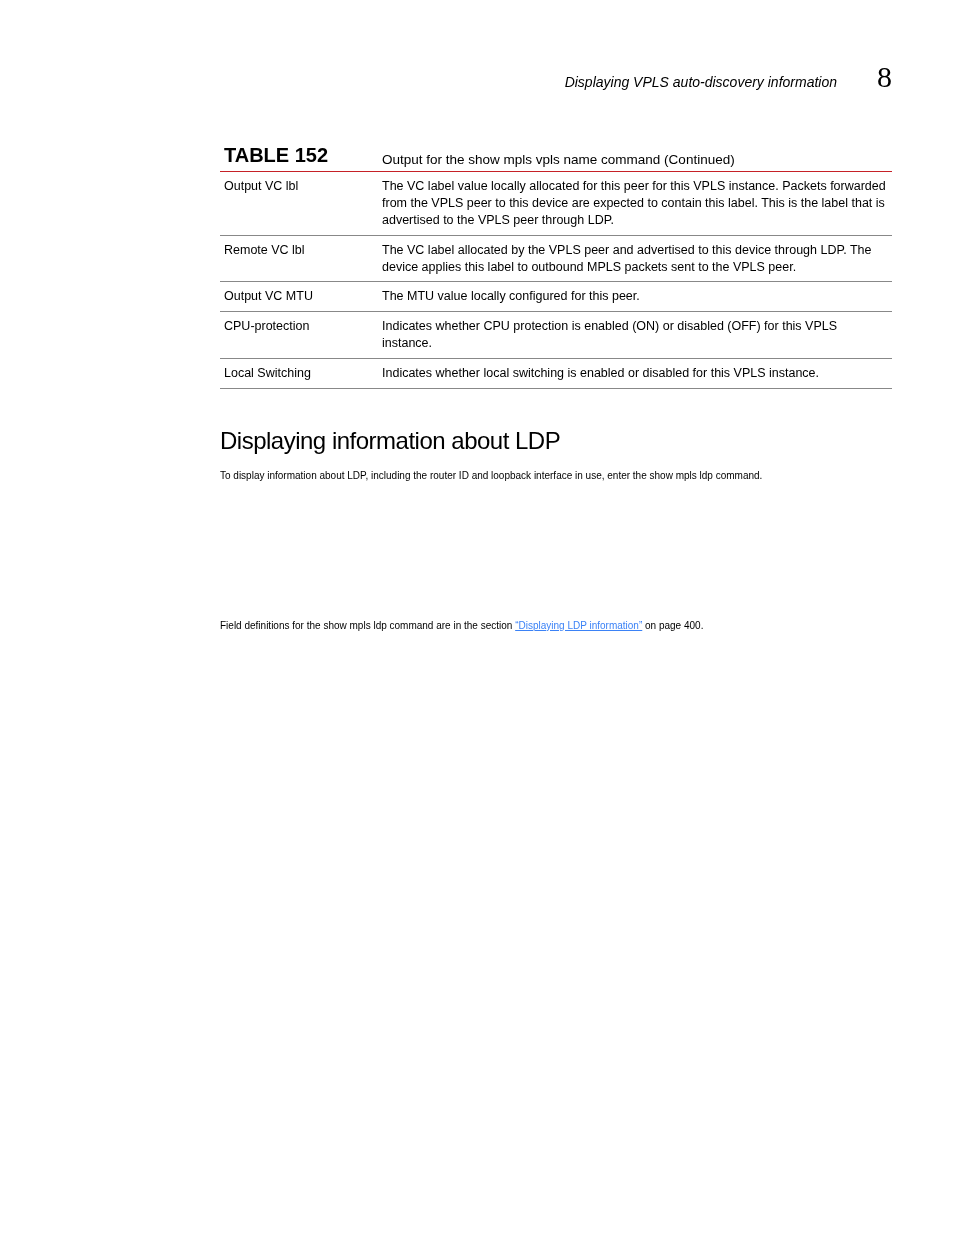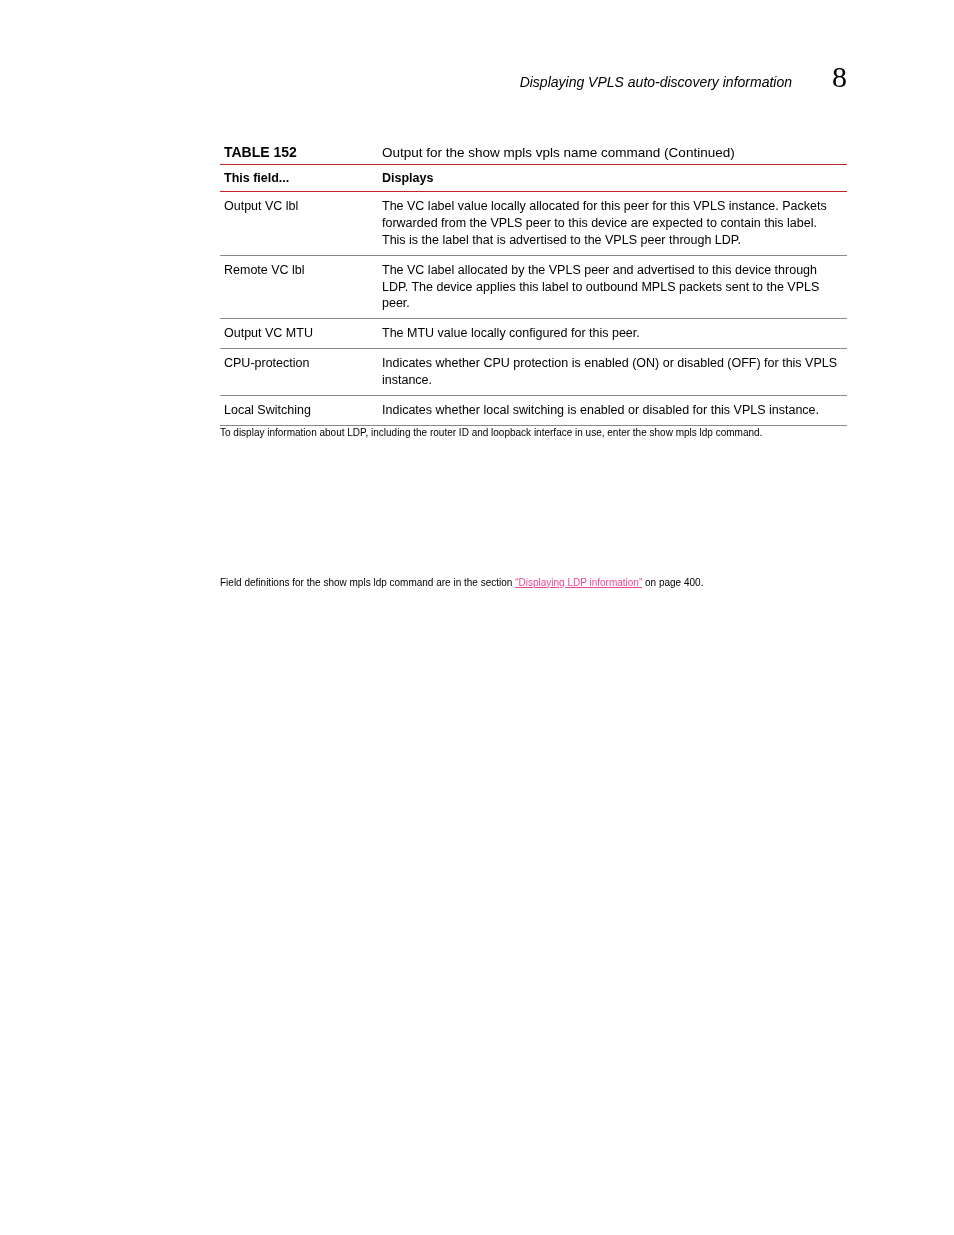--- a/index.html
+++ b/index.html
@@ -4,21 +4,21 @@
 <style>
   html, body {
     margin: 0;
     padding: 0;
     background: #ffffff;
     font-family: Arial, Helvetica, sans-serif;
     color: #000;
     width: 954px;
   }
   .page {
-    padding: 60px 107px 60px 220px;
+    padding: 60px 62px 60px 220px;
     box-sizing: border-box;
     width: 954px;
   }
   .running-head {
     display: flex;
     justify-content: flex-end;
     align-items: baseline;
     gap: 40px;
     margin-bottom: 50px;
     font-size: 14px;
@@ -38,21 +38,21 @@
     border-collapse: collapse;
     font-size: 12.5px;
   }
   .caption-row td {
     border-bottom: 1.5px solid #c62127;
     padding: 0 4px 4px 4px;
     vertical-align: bottom;
   }
   .caption-row .tbl-label {
     font-weight: bold;
-    font-size: 14px;
+    font-size: 20px;
   }
   .caption-row .tbl-title {
     font-size: 13.5px;
   }
   .header-row td {
     font-weight: bold;
     padding: 6px 4px;
     border-bottom: 1.5px solid #c62127;
   }
   .body-row td {
@@ -68,45 +68,41 @@
     font-size: 24px;
     letter-spacing: -0.5px;
     margin: 38px 0 14px 0;
   }
   p.body {
     font-size: 10px;
     line-height: 1.4;
     margin: 0 0 16px 0;
   }
   a.crossref {
-    color: #ec4899;
+    color: #3b82f6;
   }
   .large-gap {
     height: 120px;
   }
 </style>
 </head>
 <body>
 
 <div class="page">
 
   <div class="running-head">
     <span class="title">Displaying VPLS auto-discovery information</span>
     <span class="chapnum">8</span>
   </div>
 
   <table class="table-block">
     <tbody>
         <tr class="caption-row">
       <td class="col-field"><span class="tbl-label">TABLE 152</span></td>
       <td><span class="tbl-title">Output for the show mpls vpls name command (Continued)</span></td>
-    </tr>
-    <tr class="header-row">
-      <td class="col-field">This field...</td>
-      <td>Displays</td>
     </tr>
     <tr class="body-row">
       <td class="col-field">Output VC lbl</td>
       <td>The VC label value locally allocated for this peer for this VPLS instance. Packets forwarded from the VPLS peer to this device are expected to contain this label. This is the label that is advertised to the VPLS peer through LDP.</td>
     </tr>
     <tr class="body-row">
       <td class="col-field">Remote VC lbl</td>
       <td>The VC label allocated by the VPLS peer and advertised to this device through LDP. The device applies this label to outbound MPLS packets sent to the VPLS peer.</td>
     </tr>
     <tr class="body-row">
@@ -117,20 +113,21 @@
       <td class="col-field">CPU-protection</td>
       <td>Indicates whether CPU protection is enabled (ON) or disabled (OFF) for this VPLS instance.</td>
     </tr>
     <tr class="body-row">
       <td class="col-field">Local Switching</td>
       <td>Indicates whether local switching is enabled or disabled for this VPLS instance.</td>
     </tr>
   </tbody>
     </table>
 
+  <h2 class="section-title">Displaying information about LDP</h2>
 
   <p class="body">To display information about LDP, including the router ID and loopback interface in use, enter the show mpls ldp command.</p>
 
   <div class="large-gap"></div>
 
   <p class="body">
     <span>Field definitions for the show mpls ldp command are in the section </span><a href="#" class="crossref">“Displaying LDP information”</a><span> on page 400.</span>
   </p>
 
 

